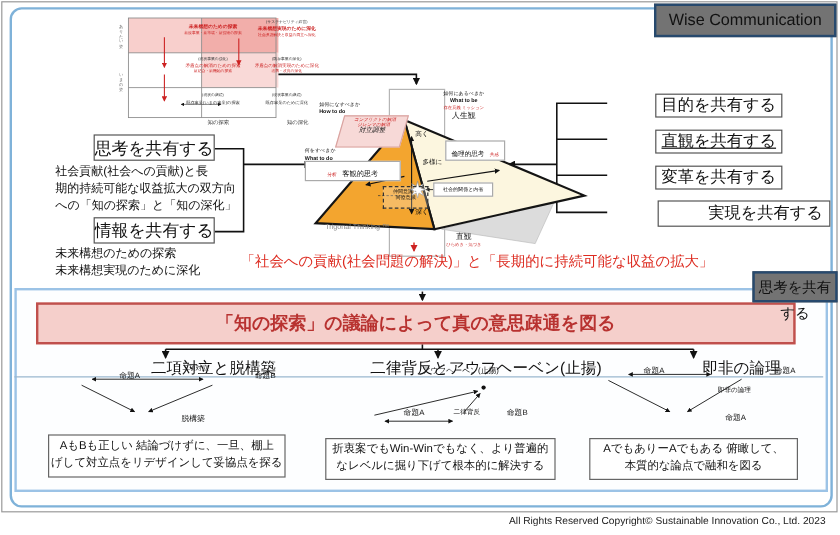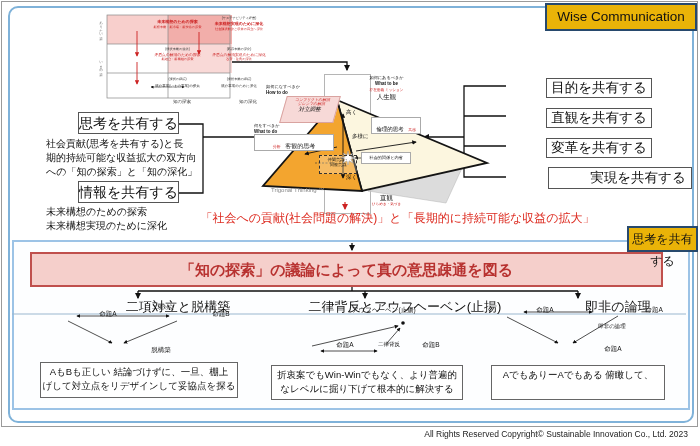--- a/index.html
+++ b/index.html
@@ -4,21 +4,21 @@
 <style>
   html,body{margin:0;padding:0;}
   body{width:700px;height:446px;position:relative;background:#fff;
        font-family:"Liberation Sans","DejaVu Sans",sans-serif;color:#111;overflow:hidden;}
   .abs{position:absolute;}
   .c{text-align:center;margin-left:40px;}
   .red{color:#cc2222;}
   .box{background:#fff;border:1.5px solid #555;}
   .grayframe{left:1px;top:1px;width:695px;height:424px;border:1px solid #9a9a9a;}
   .blueframe{left:8px;top:6px;width:682px;height:413px;border:2px solid #7fb2d9;border-radius:10px;}
-  .badge{background:#eab308;border:2px solid #27496d;text-align:center;z-index:40;}
+  .badge{background:#737373;border:2px solid #27496d;text-align:center;z-index:40;}
   .panel{left:12px;top:240px;width:674px;height:166px;border:2px solid #9cc3e6;background:#fdfeff;z-index:2;}
   .hypo{left:30px;top:252px;width:629px;height:31px;background:#f5cfcb;border:2px solid #c0504d;
         color:#b83230;font-weight:bold;font-size:15px;line-height:31px;text-align:center;z-index:10;}
   .hdr{font-size:13px;z-index:10;}
   .desc{background:#fff;border:1px solid #666;font-size:9.5px;line-height:1.5;text-align:center;z-index:10;padding-top:2px;}
   .tiny{line-height:1.15;z-index:12;}
   .strip{left:324px;top:74px;width:45px;height:138px;background:#fff;border:0.8px solid #b5b5b5;z-index:3;}
   .lblbox{background:#fff;border:0.8px solid #aaa;z-index:12;text-align:center;}
   .pinkpara{left:283px;top:96px;width:52px;height:24px;background:#f7d9d7;border:0.6px solid #d9a3a0;
             transform:skewX(-16deg);z-index:12;text-align:center;line-height:1.1;padding-top:1px;}
@@ -53,32 +53,32 @@
 <div class="abs tiny c" style="left:108px;top:84px;width:59px;font-size:3.5px;color:#333;">既存事業(いまの事業)の探索</div>
 <div class="abs tiny c cellhdr" style="left:169px;top:78px;width:60px;font-size:3.2px;">(現状事業の継続)</div>
 <div class="abs tiny c" style="left:169px;top:84px;width:60px;font-size:3.5px;color:#333;">既存事業のために深化</div>
 <div class="abs tiny c" style="left:122px;top:99px;width:40px;font-size:4.5px;color:#333;">知の探索</div>
 <div class="abs tiny c" style="left:188px;top:99px;width:40px;font-size:4.5px;color:#333;">知の深化</div>
 <div class="abs tiny" style="left:99px;top:18px;font-size:3.5px;color:#666;writing-mode:vertical-rl;">ありたい姿</div>
 <div class="abs tiny" style="left:99px;top:58px;font-size:3.5px;color:#666;writing-mode:vertical-rl;">いまの姿</div>
 
 <div class="abs box c" style="left:38px;top:112px;width:99px;height:20px;font-size:14px;line-height:20px;z-index:6;">思考を共有する</div>
 <div class="abs" style="left:46px;top:137px;width:156px;font-size:10px;line-height:1.38;z-index:6;">
-  <div>社会貢献(思考を共有する)と長</div>
+  <div>社会貢献(社会への貢献)と長</div>
   <div>期的持続可能な収益拡大の双方向</div>
   <div>への「知の探索」と「知の深化」</div>
 </div>
 <div class="abs box c" style="left:38px;top:181px;width:99px;height:20px;font-size:14px;line-height:20px;z-index:6;">情報を共有する</div>
 <div class="abs" style="left:46px;top:205px;width:156px;font-size:10px;line-height:1.35;z-index:6;">
   <div>未来構想のための探索</div>
   <div>未来構想実現のために深化</div>
 </div>
 
 <div class="abs box c" style="left:506px;top:78px;width:104px;height:18px;font-size:13.5px;line-height:18px;z-index:6;">目的を共有する</div>
-<div class="abs box c" style="left:506px;top:108px;width:104px;height:18px;font-size:13.5px;line-height:18px;z-index:6;">直観を共有する</div>
+<div class="abs box c" style="left:506px;top:108px;width:104px;height:18px;font-size:13.5px;line-height:18px;z-index:6;text-decoration:underline;">直観を共有する</div>
 <div class="abs box c" style="left:506px;top:138px;width:104px;height:18px;font-size:13.5px;line-height:18px;z-index:6;">変革を共有する</div>
 <div class="abs box c" style="left:508px;top:167px;width:106px;height:20px;font-size:13.5px;line-height:20px;z-index:6;padding-left:36px;">実現を共有する</div>
 
 <div class="abs strip"></div>
 <div class="abs tiny c z8" style="left:324px;top:76px;width:45px;font-size:4.2px;">如何にあるべきか</div>
 <div class="abs tiny c z8" style="left:324px;top:81px;width:45px;font-size:4.5px;font-weight:bold;">What to be</div>
 <div class="abs tiny c red z8" style="left:324px;top:88px;width:45px;font-size:3.6px;">存在意義 ミッション</div>
 <div class="abs tiny c z8" style="left:324px;top:93px;width:45px;font-size:6.5px;">人生観</div>
 <div class="abs tiny c z8" style="left:324px;top:194px;width:45px;font-size:6.5px;">直観</div>
 <div class="abs tiny c red z8" style="left:324px;top:202px;width:45px;font-size:3.6px;">ひらめき・気づき</div>
@@ -142,20 +142,21 @@
   <div>折衷案でもWin-Winでもなく、より普遍的</div>
   <div>なレベルに掘り下げて根本的に解決する</div>
 </div>
 
 <div class="abs tiny c" style="left:488px;top:306px;width:34px;font-size:6.5px;z-index:10;">命題A</div>
 <div class="abs tiny c" style="left:591px;top:306px;width:40px;font-size:6.5px;z-index:10;">ー命題A</div>
 <div class="abs tiny c" style="left:544px;top:323px;width:56px;font-size:5.5px;z-index:10;">即非の論理</div>
 <div class="abs tiny c" style="left:556px;top:345px;width:34px;font-size:6.5px;z-index:10;">命題A</div>
 <div class="abs desc" style="left:491px;top:365px;width:172px;height:31px;">
   <div>AでもありーAでもある 俯瞰して、</div>
+  <div>本質的な論点で融和を図る</div>
 </div>
 
 <div class="abs" style="left:370px;top:429px;width:318px;font-size:8.5px;color:#222;text-align:right;">All Rights Reserved Copyright© Sustainable Innovation Co., Ltd. 2023</div>
 
 <svg width="700" height="446" viewBox="0 0 700 446">
   <defs>
     <marker id="mb" viewBox="0 0 6 6" markerWidth="5" markerHeight="5" refX="5" refY="3" orient="auto-start-reverse">
       <path d="M0,0L6,3L0,6z" fill="#111"></path>
     </marker>
     <marker id="mr" viewBox="0 0 6 6" markerWidth="5" markerHeight="5" refX="5" refY="3" orient="auto-start-reverse">

